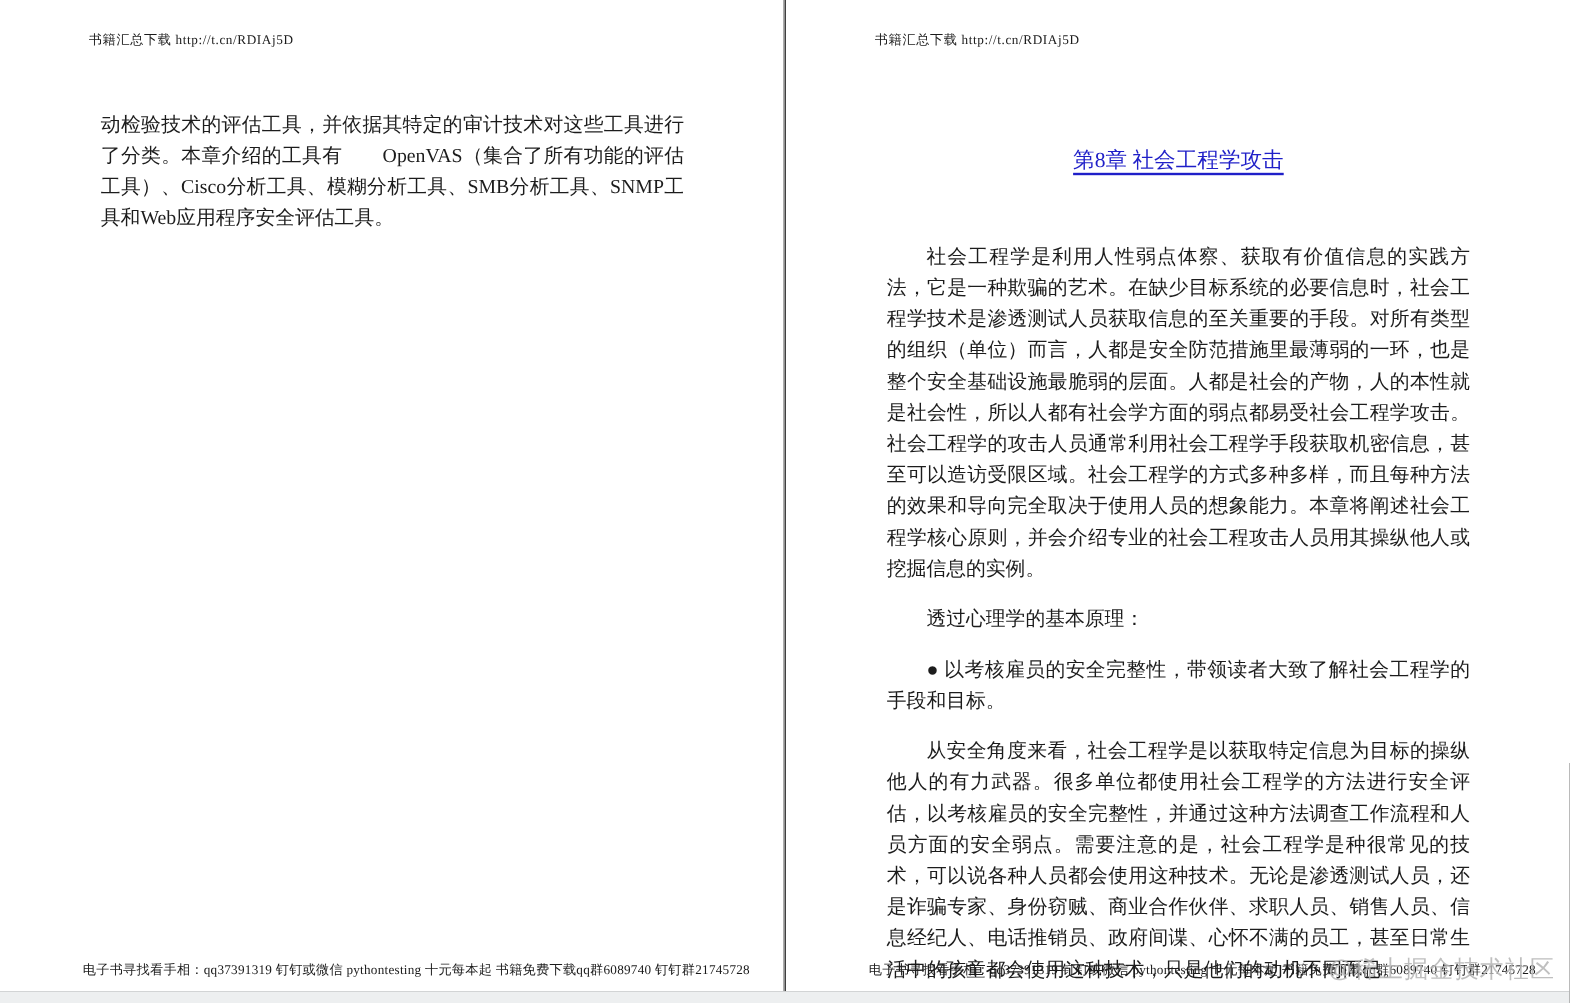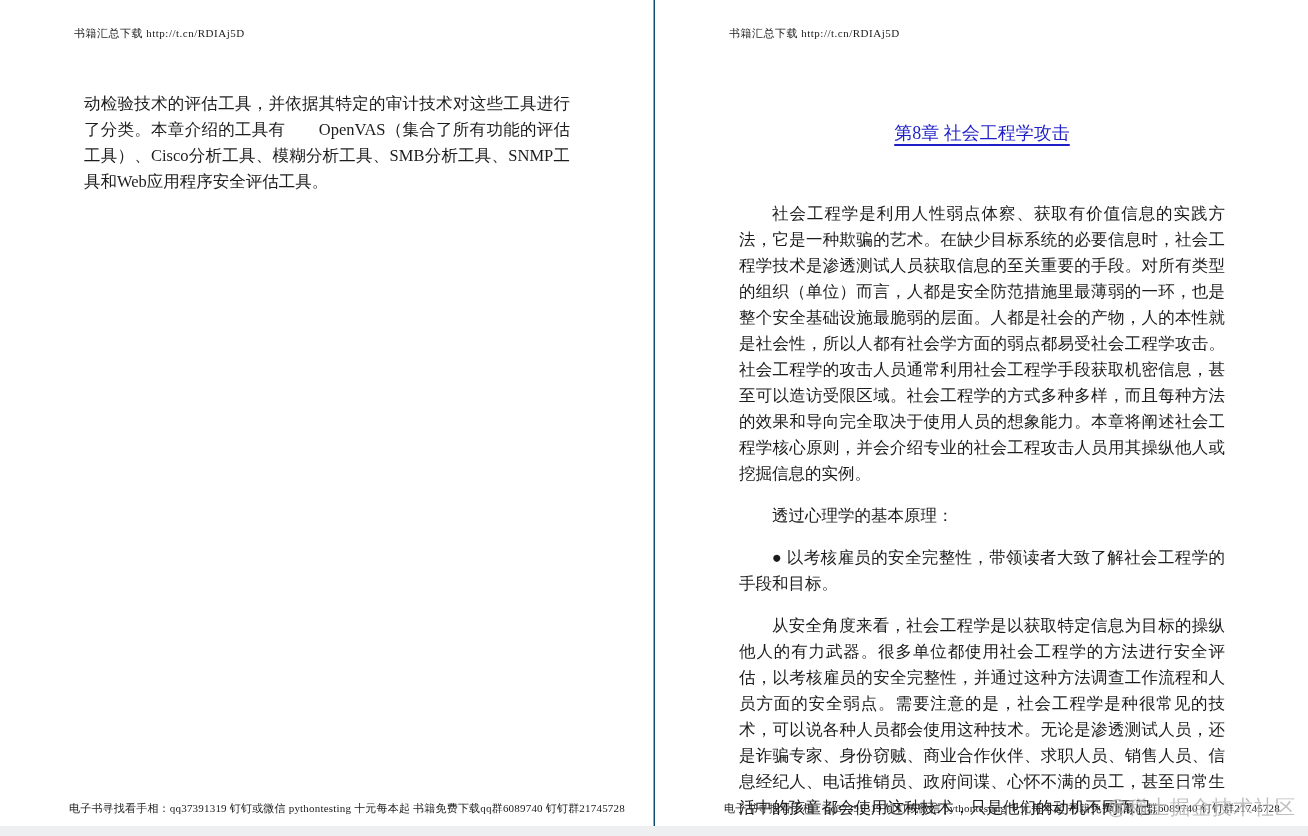--- a/index.html
+++ b/index.html
@@ -4,21 +4,21 @@
 <style>
   html, body {
     margin: 0;
     padding: 0;
     background: #ffffff;
   }
   .viewer {
     position: relative;
     width: 1308px;
     height: 836px;
-    background: #0c4a6e;
+    background: #404040;
     overflow: hidden;
     font-family: "Liberation Serif", "DejaVu Serif", serif;
   }
   .page {
     position: absolute;
     top: 0;
     width: 653px;
     height: 826px;
     background: #ffffff;
   }

